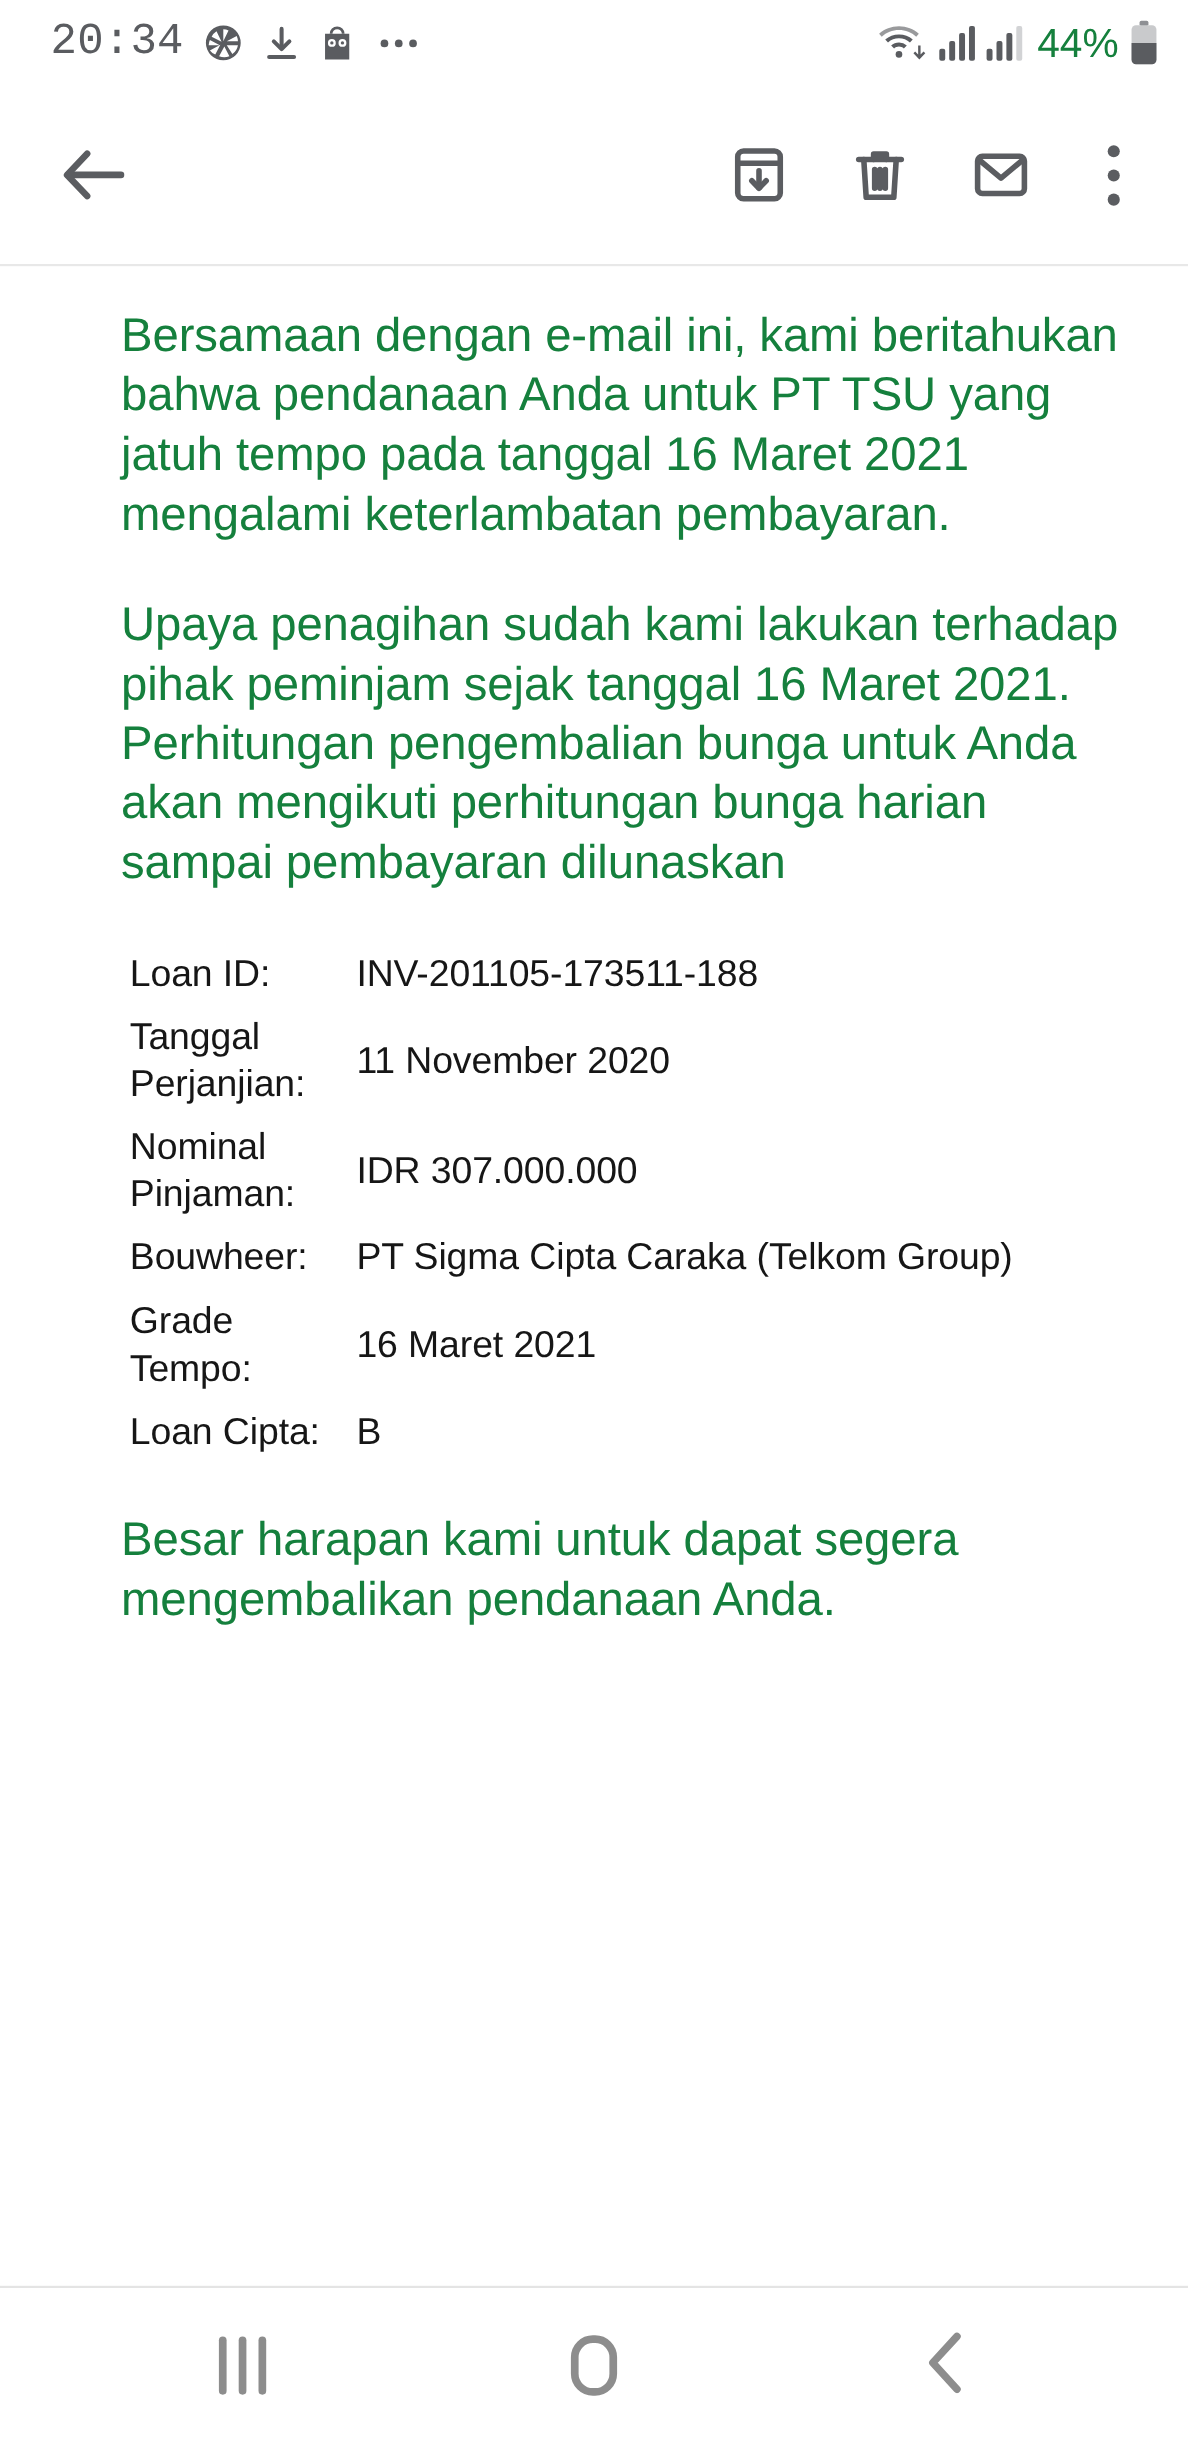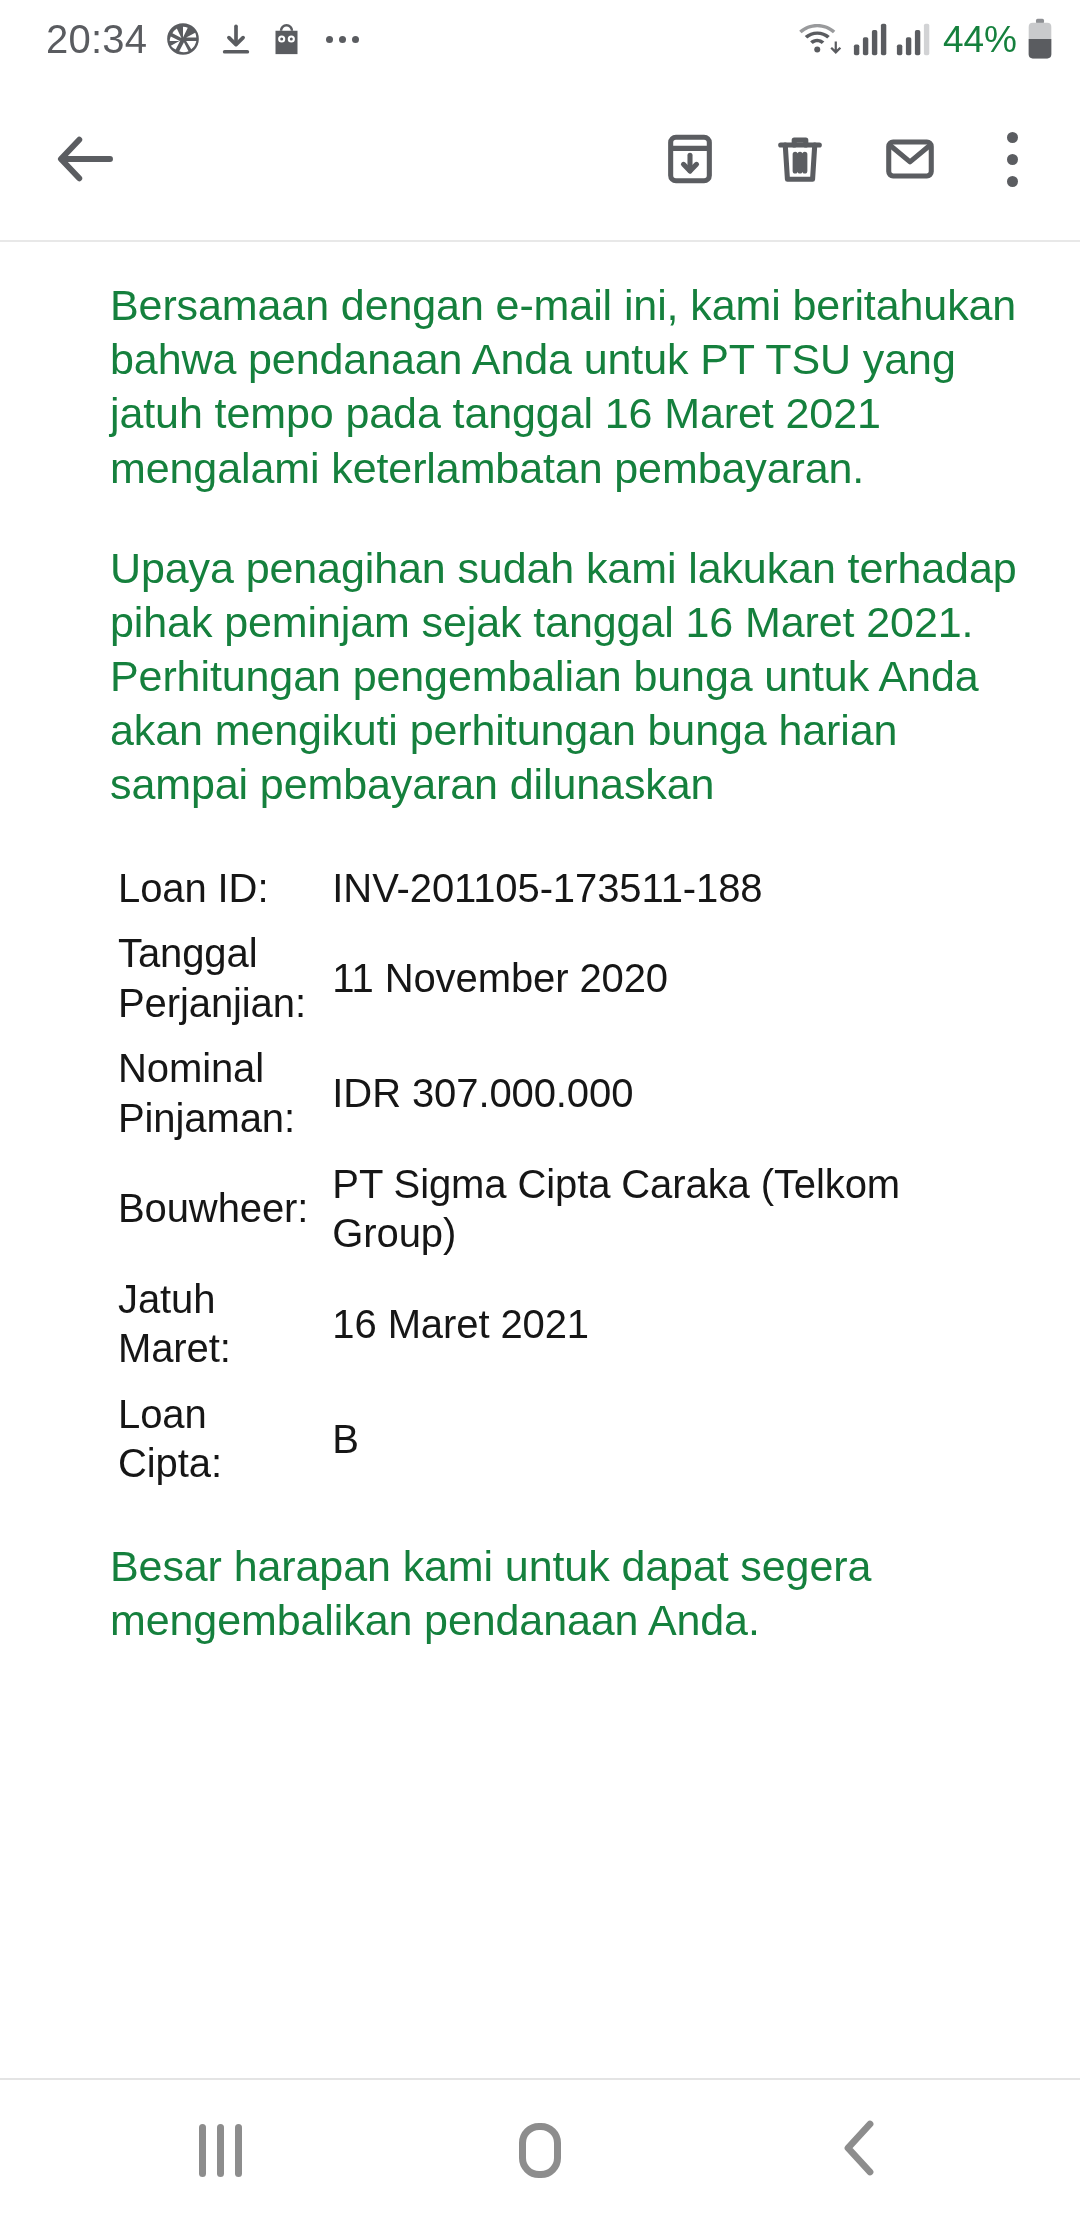--- a/index.html
+++ b/index.html
@@ -28,20 +28,21 @@
     display: flex;
     align-items: center;
     justify-content: space-between;
     padding: 0 26px 0 46px;
     background: #ffffff;
   }
   .status-left {
     display: flex;
     align-items: center;
     gap: 17px;
+    font-family: Liberation Mono, monospace;
   }
   .status-clock {
     font-size: 40px;
     color: #5a5c60;
     letter-spacing: 0.2px;
     line-height: 1;
     font-weight: 400;
   }
   .status-right {
     display: flex;
@@ -140,21 +141,21 @@
     margin-bottom: 32px;
   }
 
   
   .details {
     width: 100%;
     border-collapse: collapse;
     margin-bottom: 42px;
   }
   .details td {
-    font-size: 40px;
+    font-size: 34px;
     line-height: 1.24;
     color: #161616;
     vertical-align: middle;
     padding: 8px 0;
     letter-spacing: -0.1px;
   }
   .details td.k {
     width: 250px;
     padding-left: 58px;
     padding-right: 10px;
@@ -345,21 +346,21 @@
         </tr>
         <tr>
           <td class="k">Nominal Pinjaman:</td>
           <td class="v">IDR 307.000.000</td>
         </tr>
         <tr>
           <td class="k">Bouwheer:</td>
           <td class="v">PT Sigma Cipta Caraka (Telkom Group)</td>
         </tr>
         <tr>
-          <td class="k">Jatuh Maret:</td>
+          <td class="k">Grade Tempo:</td>
           <td class="v">16 Maret 2021</td>
         </tr>
         <tr>
           <td class="k">Loan Cipta:</td>
           <td class="v">B</td>
         </tr>
       </tbody>
     </table>
 
     <p class="para">Besar harapan kami untuk dapat segera mengembalikan pendanaan Anda.</p>

